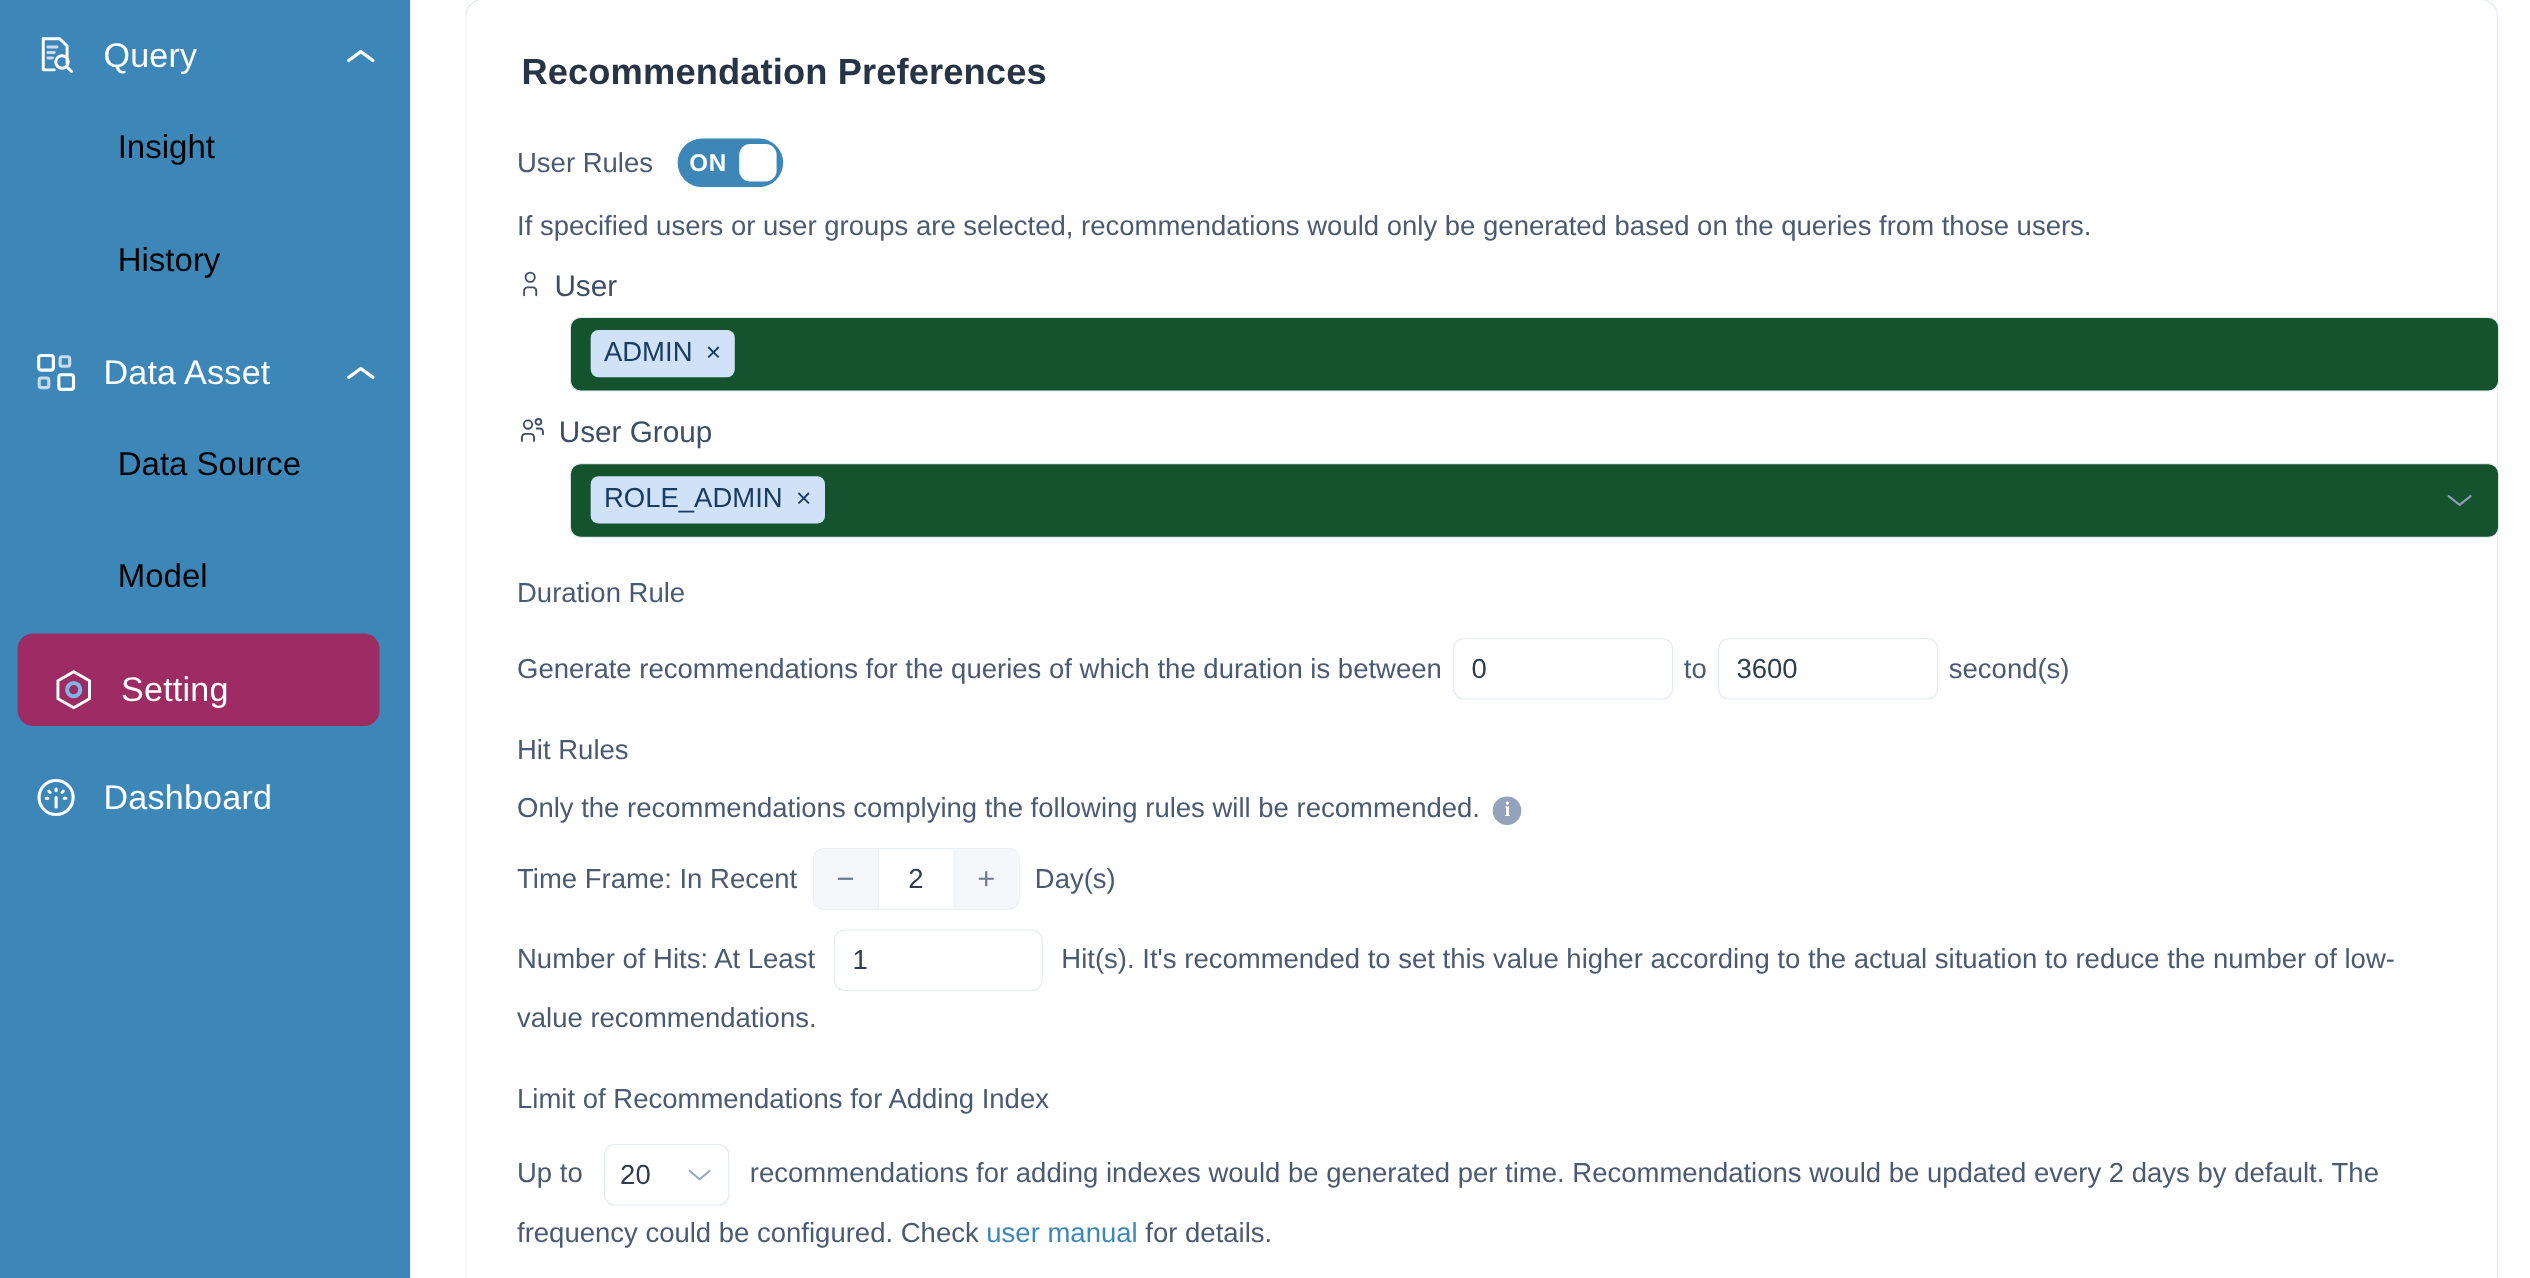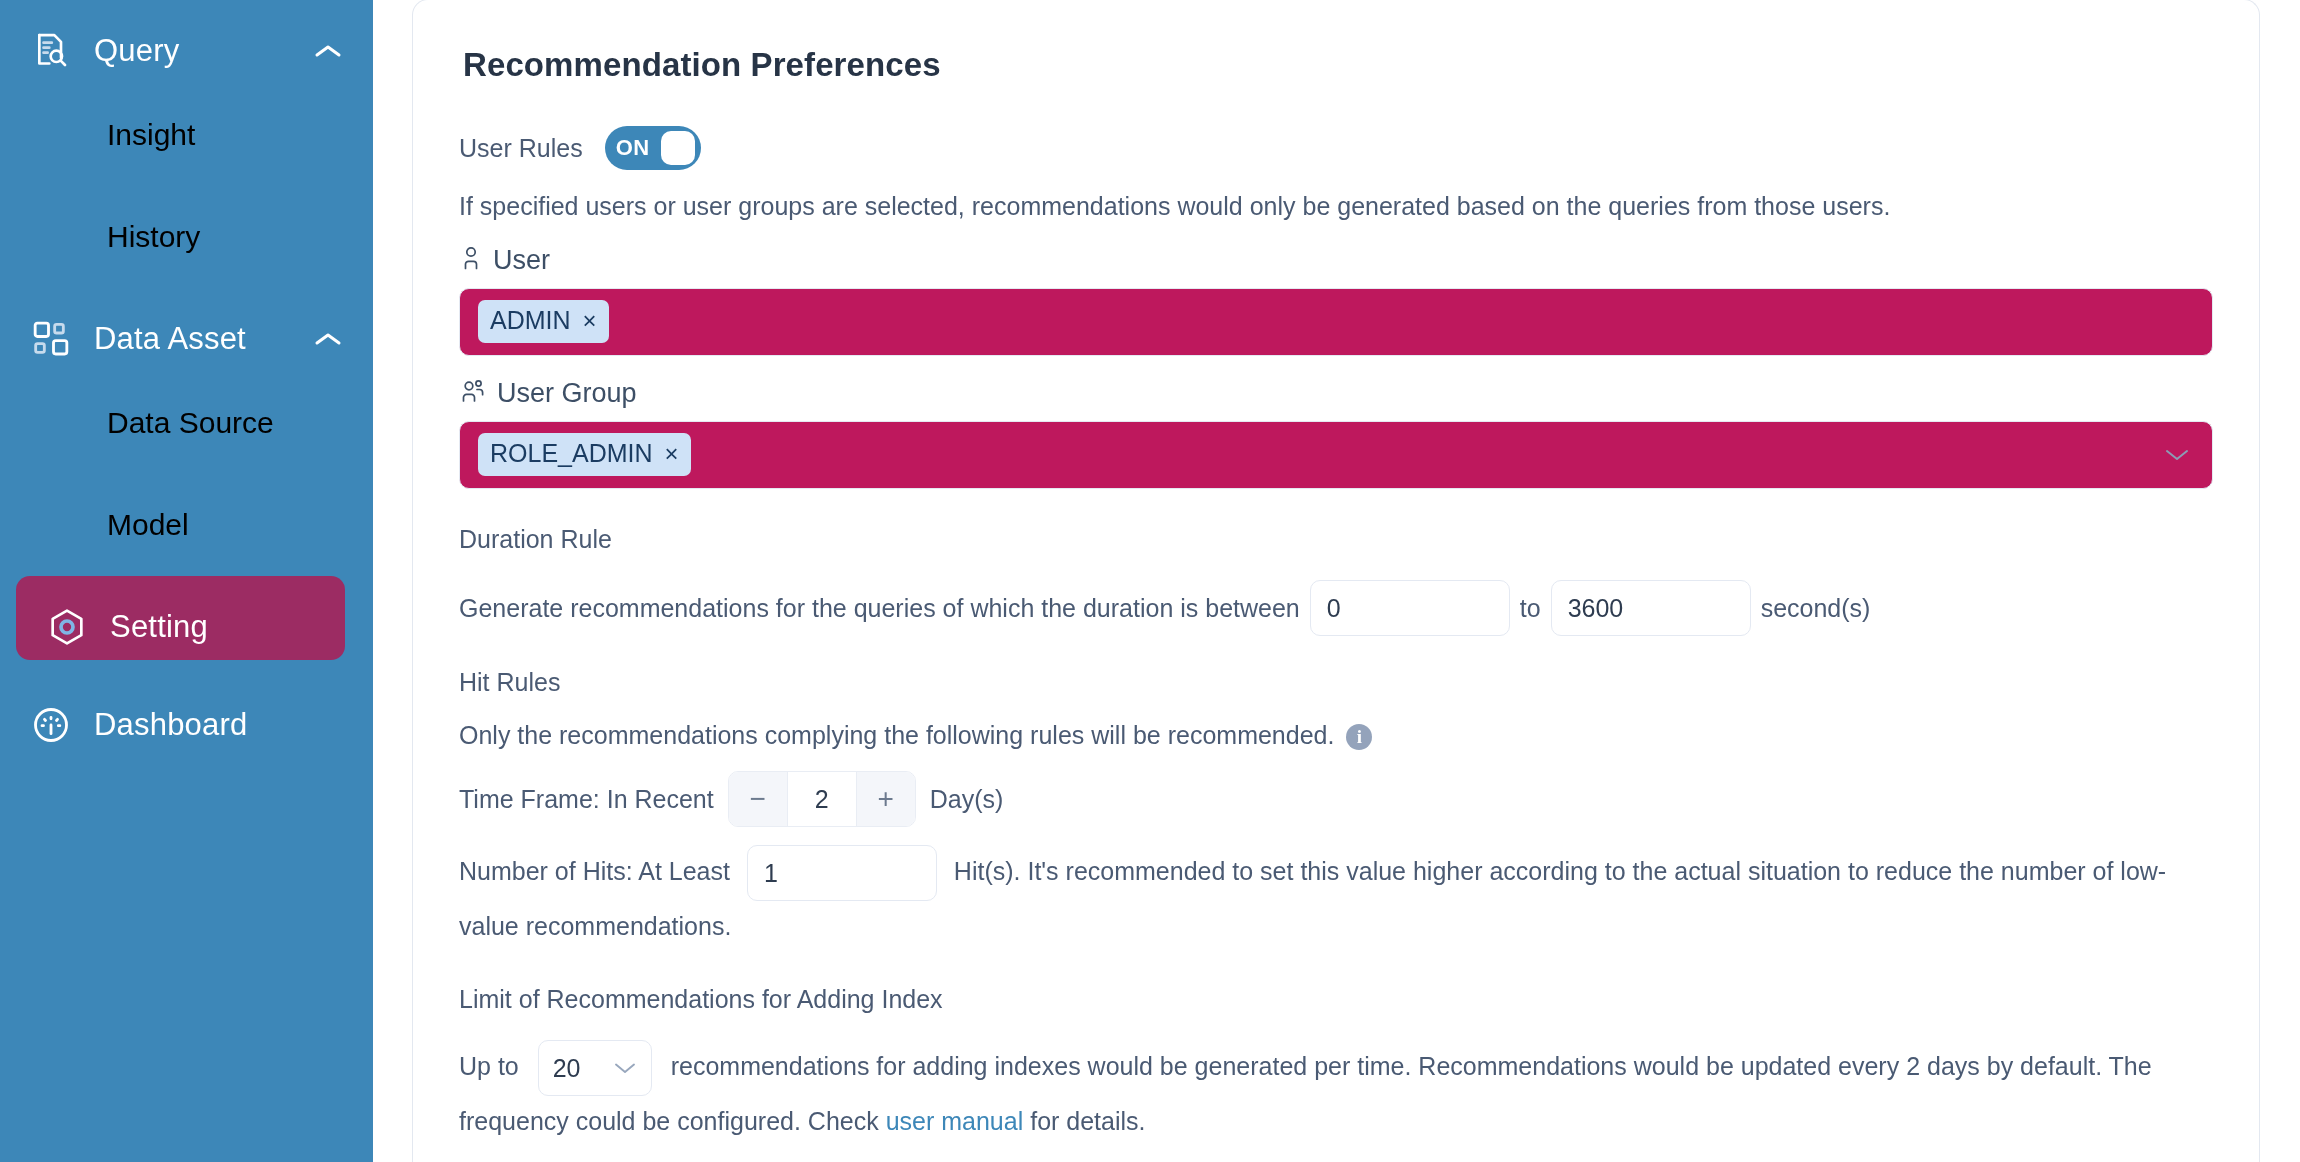--- a/index.html
+++ b/index.html
@@ -58,21 +58,21 @@
   .nav-item-highlight {
     margin: 0 28px 0 16px;
     border-radius: 14px;
     background: #9c2c63;
   }
 
   
   .main-wrap {
     flex: 1;
     background: #ffffff;
-    padding: 0 0 0 39px;
+    padding: 0 0 0 50px;
     position: relative;
   }
   .card {
     position: relative;
     margin-top: -1px;
     width: 1848px;
     min-height: 1175px;
     background: #ffffff;
     border: 1px solid #e3e8f0;
     border-top-left-radius: 16px;
@@ -119,22 +119,23 @@
     font-size: 27px; color: #3d4f66;
   }
   .select-box {
     margin-top: 10px;
     width: 100%;
     min-height: 68px;
     border: 1px solid #e4e9f2;
     border-radius: 10px;
     display: flex; align-items: center;
     padding: 0 18px;
-    background: #be185d;
-    position: relative;
+    background: #14532d;
+    position: relative;
+    margin-left: 48px;
   }
   .tag {
     background: #cfe2f7;
     color: #1b3c62;
     border-radius: 7px;
     font-size: 25px;
     padding: 6px 12px 8px 12px;
     display: inline-flex;
     align-items: center;
     gap: 12px;

